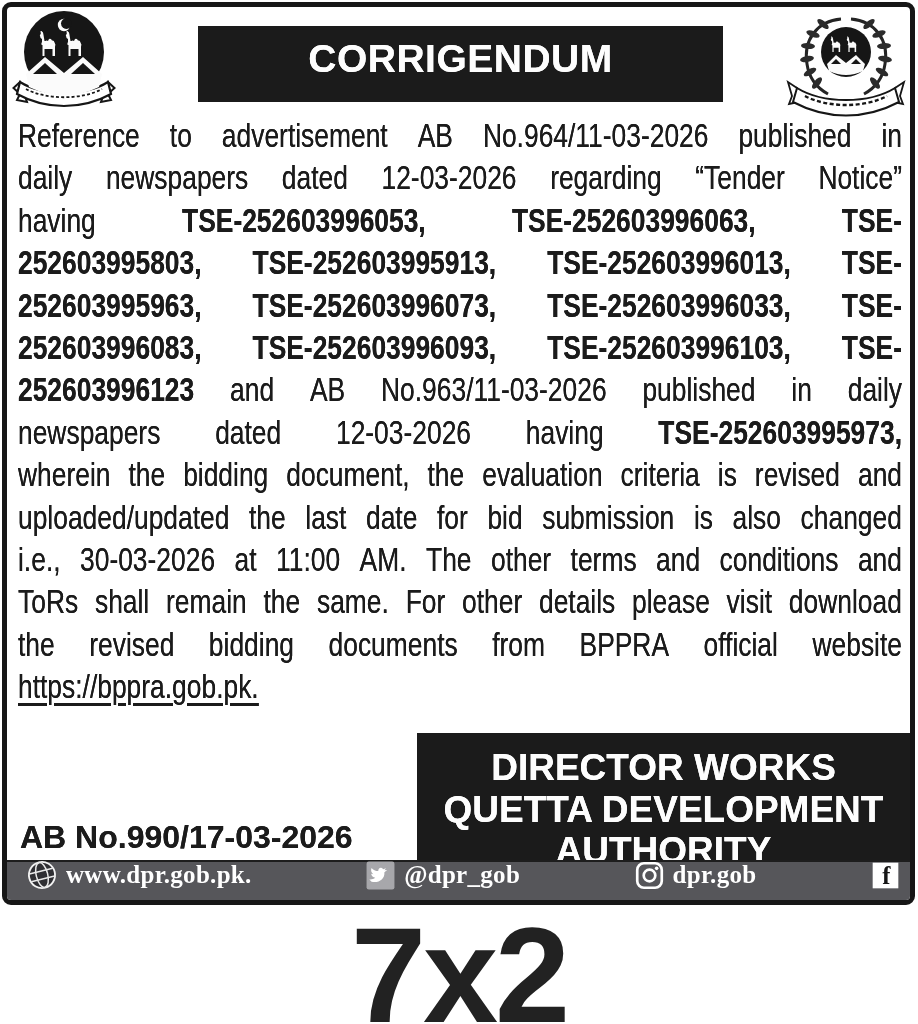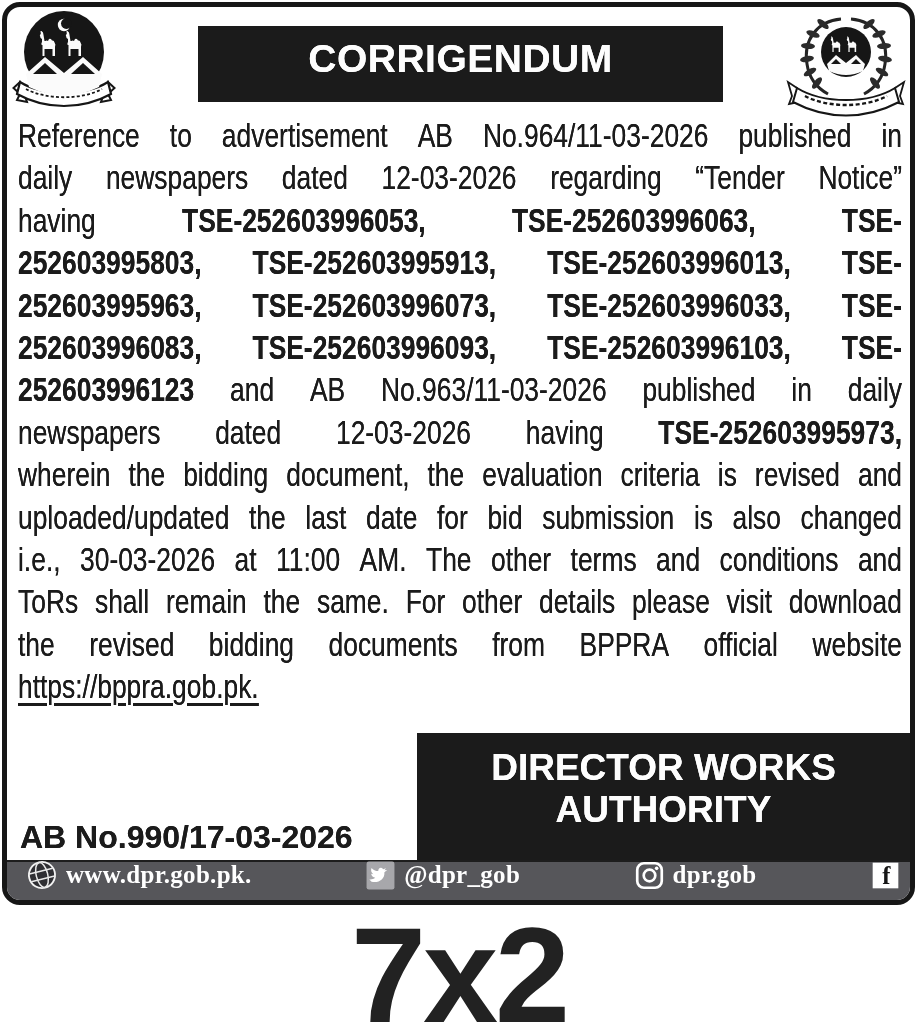--- a/index.html
+++ b/index.html
@@ -1,19 +1,19 @@
 <!DOCTYPE html>
 <html><head>
 <meta charset="utf-8">
 <style>
   html,body{margin:0;padding:0;}
   .page{position:relative;width:918px;height:1024px;background:#ffffff;overflow:hidden;
         font-family:"Liberation Sans",sans-serif;color:#1b1b1b;}
   .ad{position:absolute;left:2px;top:2px;width:913px;height:903px;box-sizing:border-box;
-      border:5px solid #161616;border-radius:18px;background:#fff;overflow:hidden;}
+      border:5px solid #161616;border-radius:9px;background:#fff;overflow:hidden;}
   
   .logo{position:absolute;}
   .logo-left{left:5px;top:3px;width:104px;height:104px;}
   .logo-right{left:776px;top:5px;width:126px;height:114px;}
   .title-box{position:absolute;left:191px;top:19px;width:525px;height:76px;background:#1b1b1b;
              text-align:center;line-height:66px;}
   .title-box span{color:#fdfdfd;font-weight:700;font-size:39px;letter-spacing:0.5px;
                   text-shadow:0 0 0.5px #fff;}
   
   .body-col{position:absolute;left:11px;top:110px;width:1105px;
@@ -223,20 +223,21 @@
         </div>
         <div class="line last">
           <span class="u">https://bppra.gob.pk.</span>
         </div>
       </div>
 
     <div class="ab-number">AB No.990/17-03-2026</div>
 
     <div class="signature-box">
       <div>DIRECTOR WORKS</div>
+      <div>QUETTA DEVELOPMENT</div>
       <div>AUTHORITY</div>
     </div>
 
     <div class="footer-bar">
       <div class="fitem">
         <span class="ficon">
           <svg width="30" height="30" viewBox="0 0 26 26" transform="rotate(-14)">
             <circle cx="13" cy="13" r="11.3" fill="#2f2f33" stroke="#f2f2f2" stroke-width="1.6"></circle>
             <ellipse cx="13" cy="13" rx="5" ry="11" fill="none" stroke="#e8e8e8" stroke-width="1.3"></ellipse>
             <path d="M2.6 9.5 H23.4 M2.6 16.5 H23.4" stroke="#e8e8e8" stroke-width="1.3" fill="none"></path>

